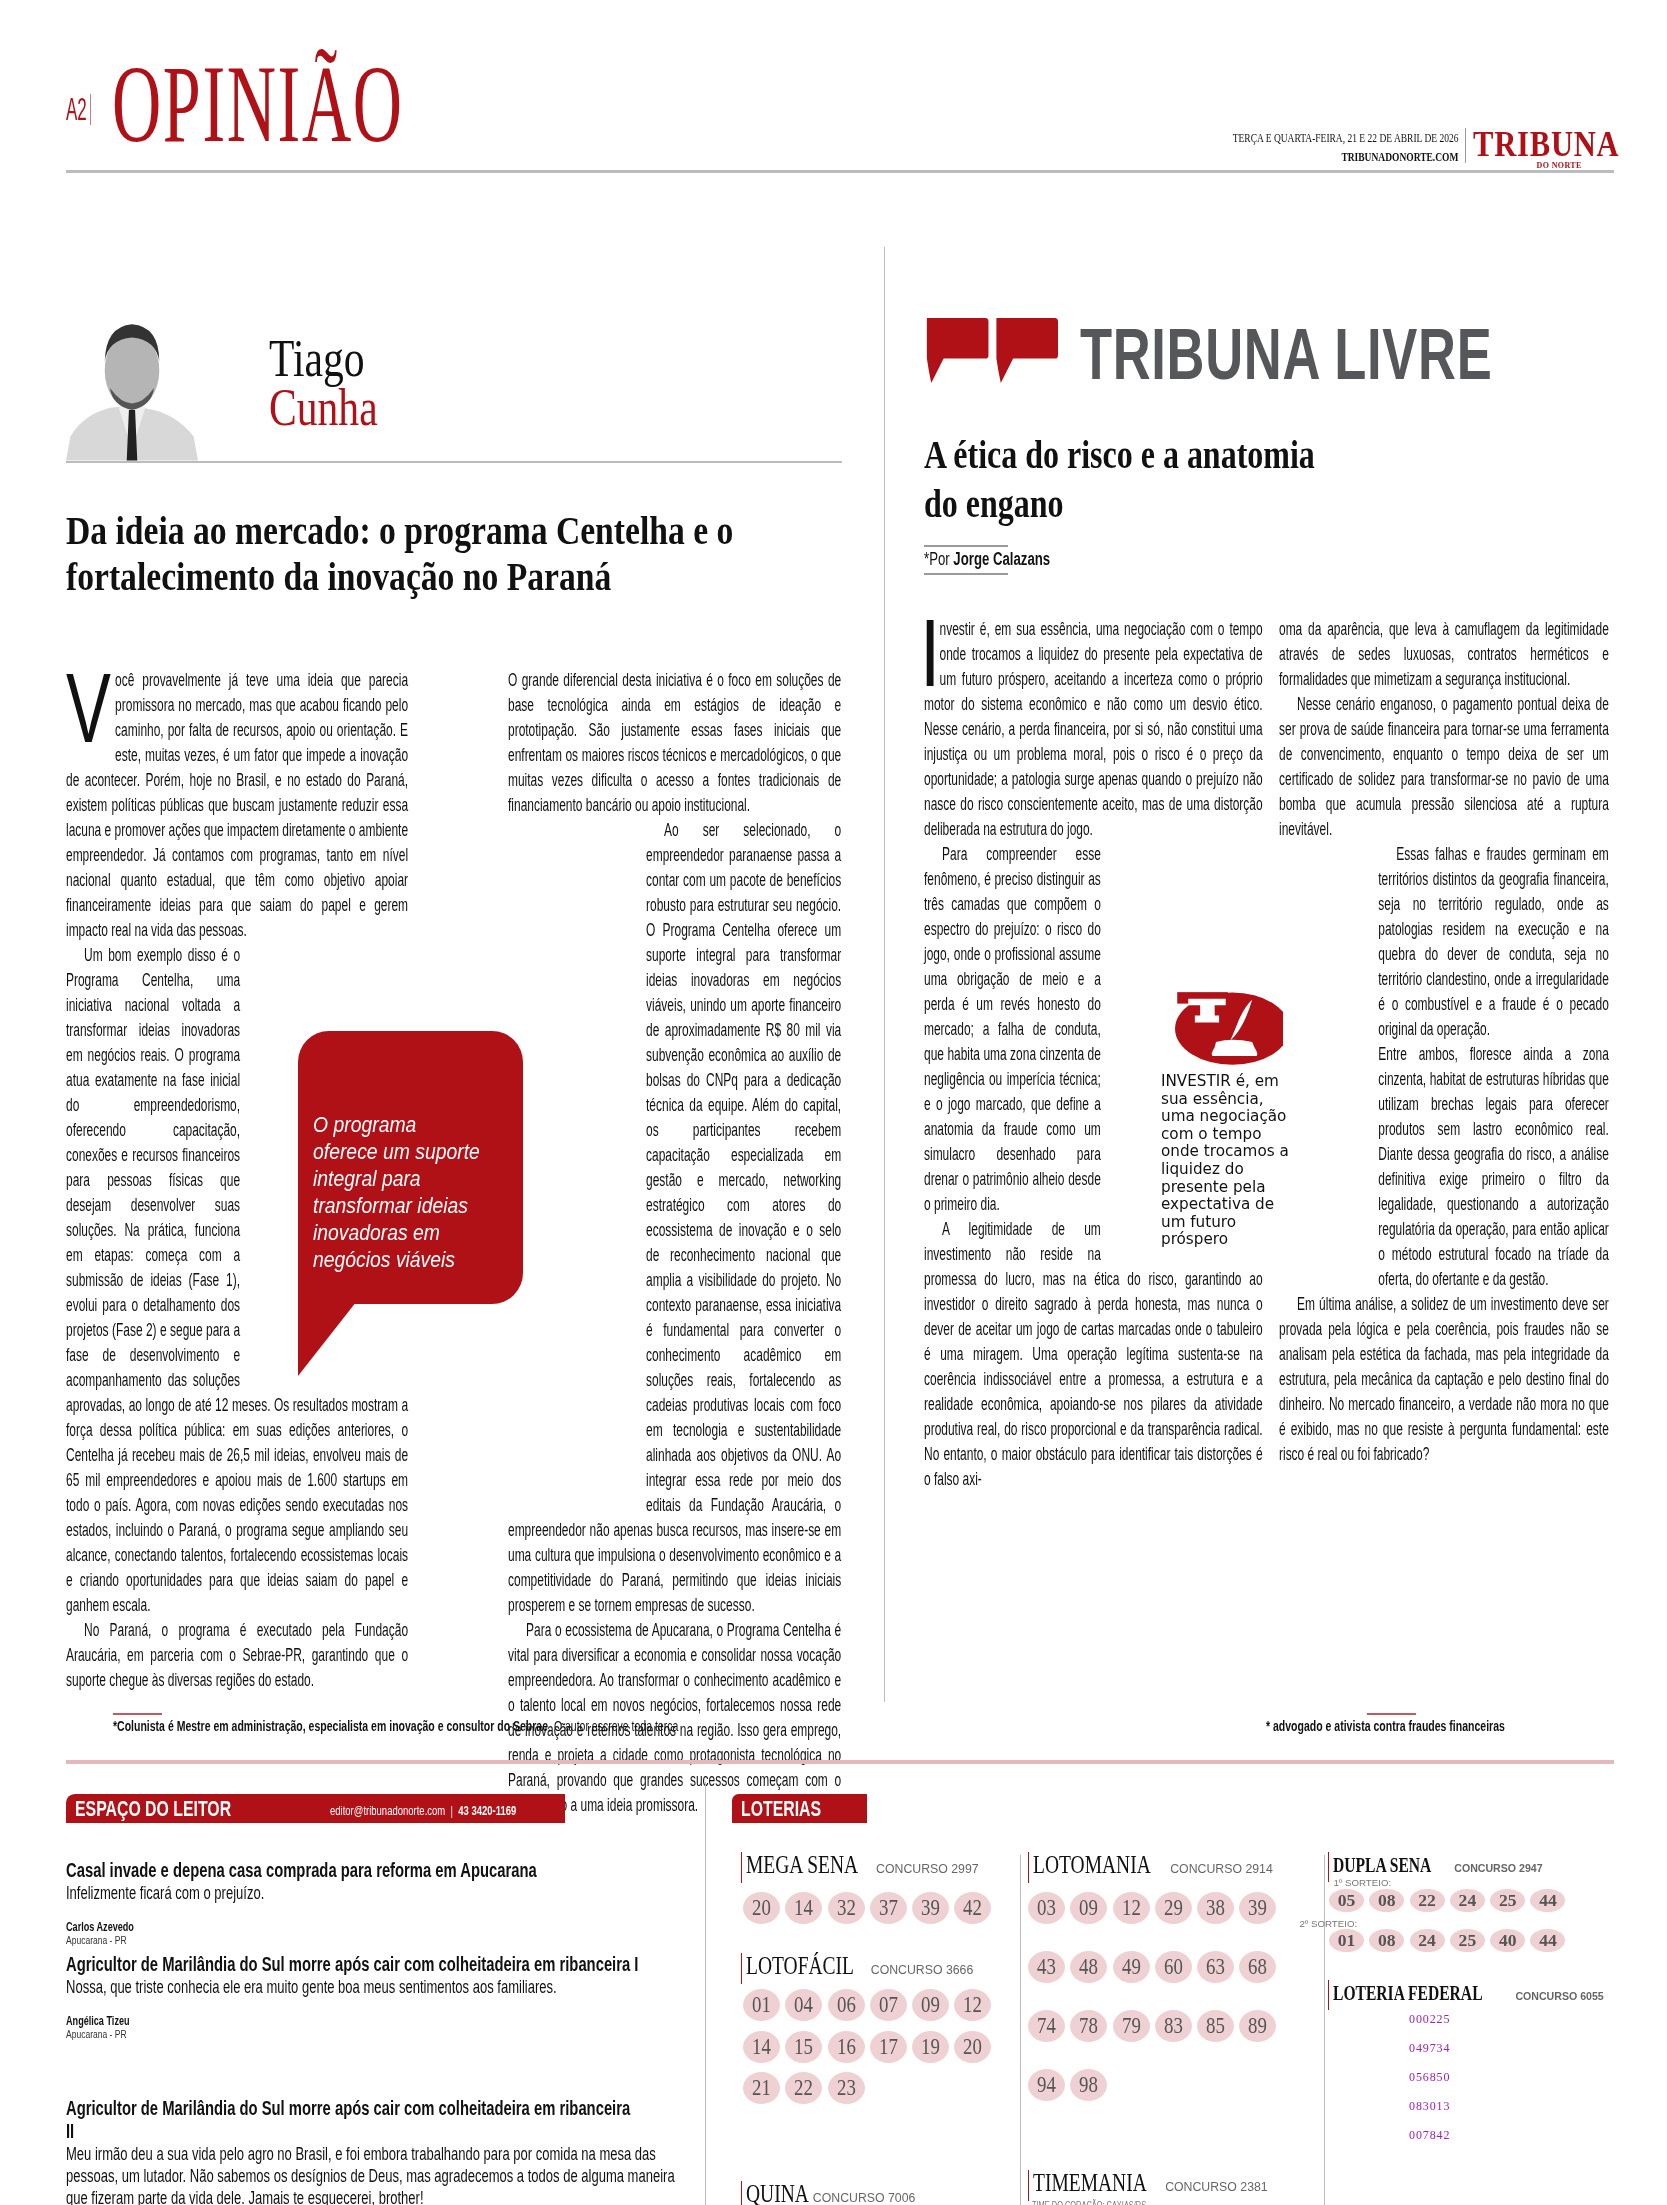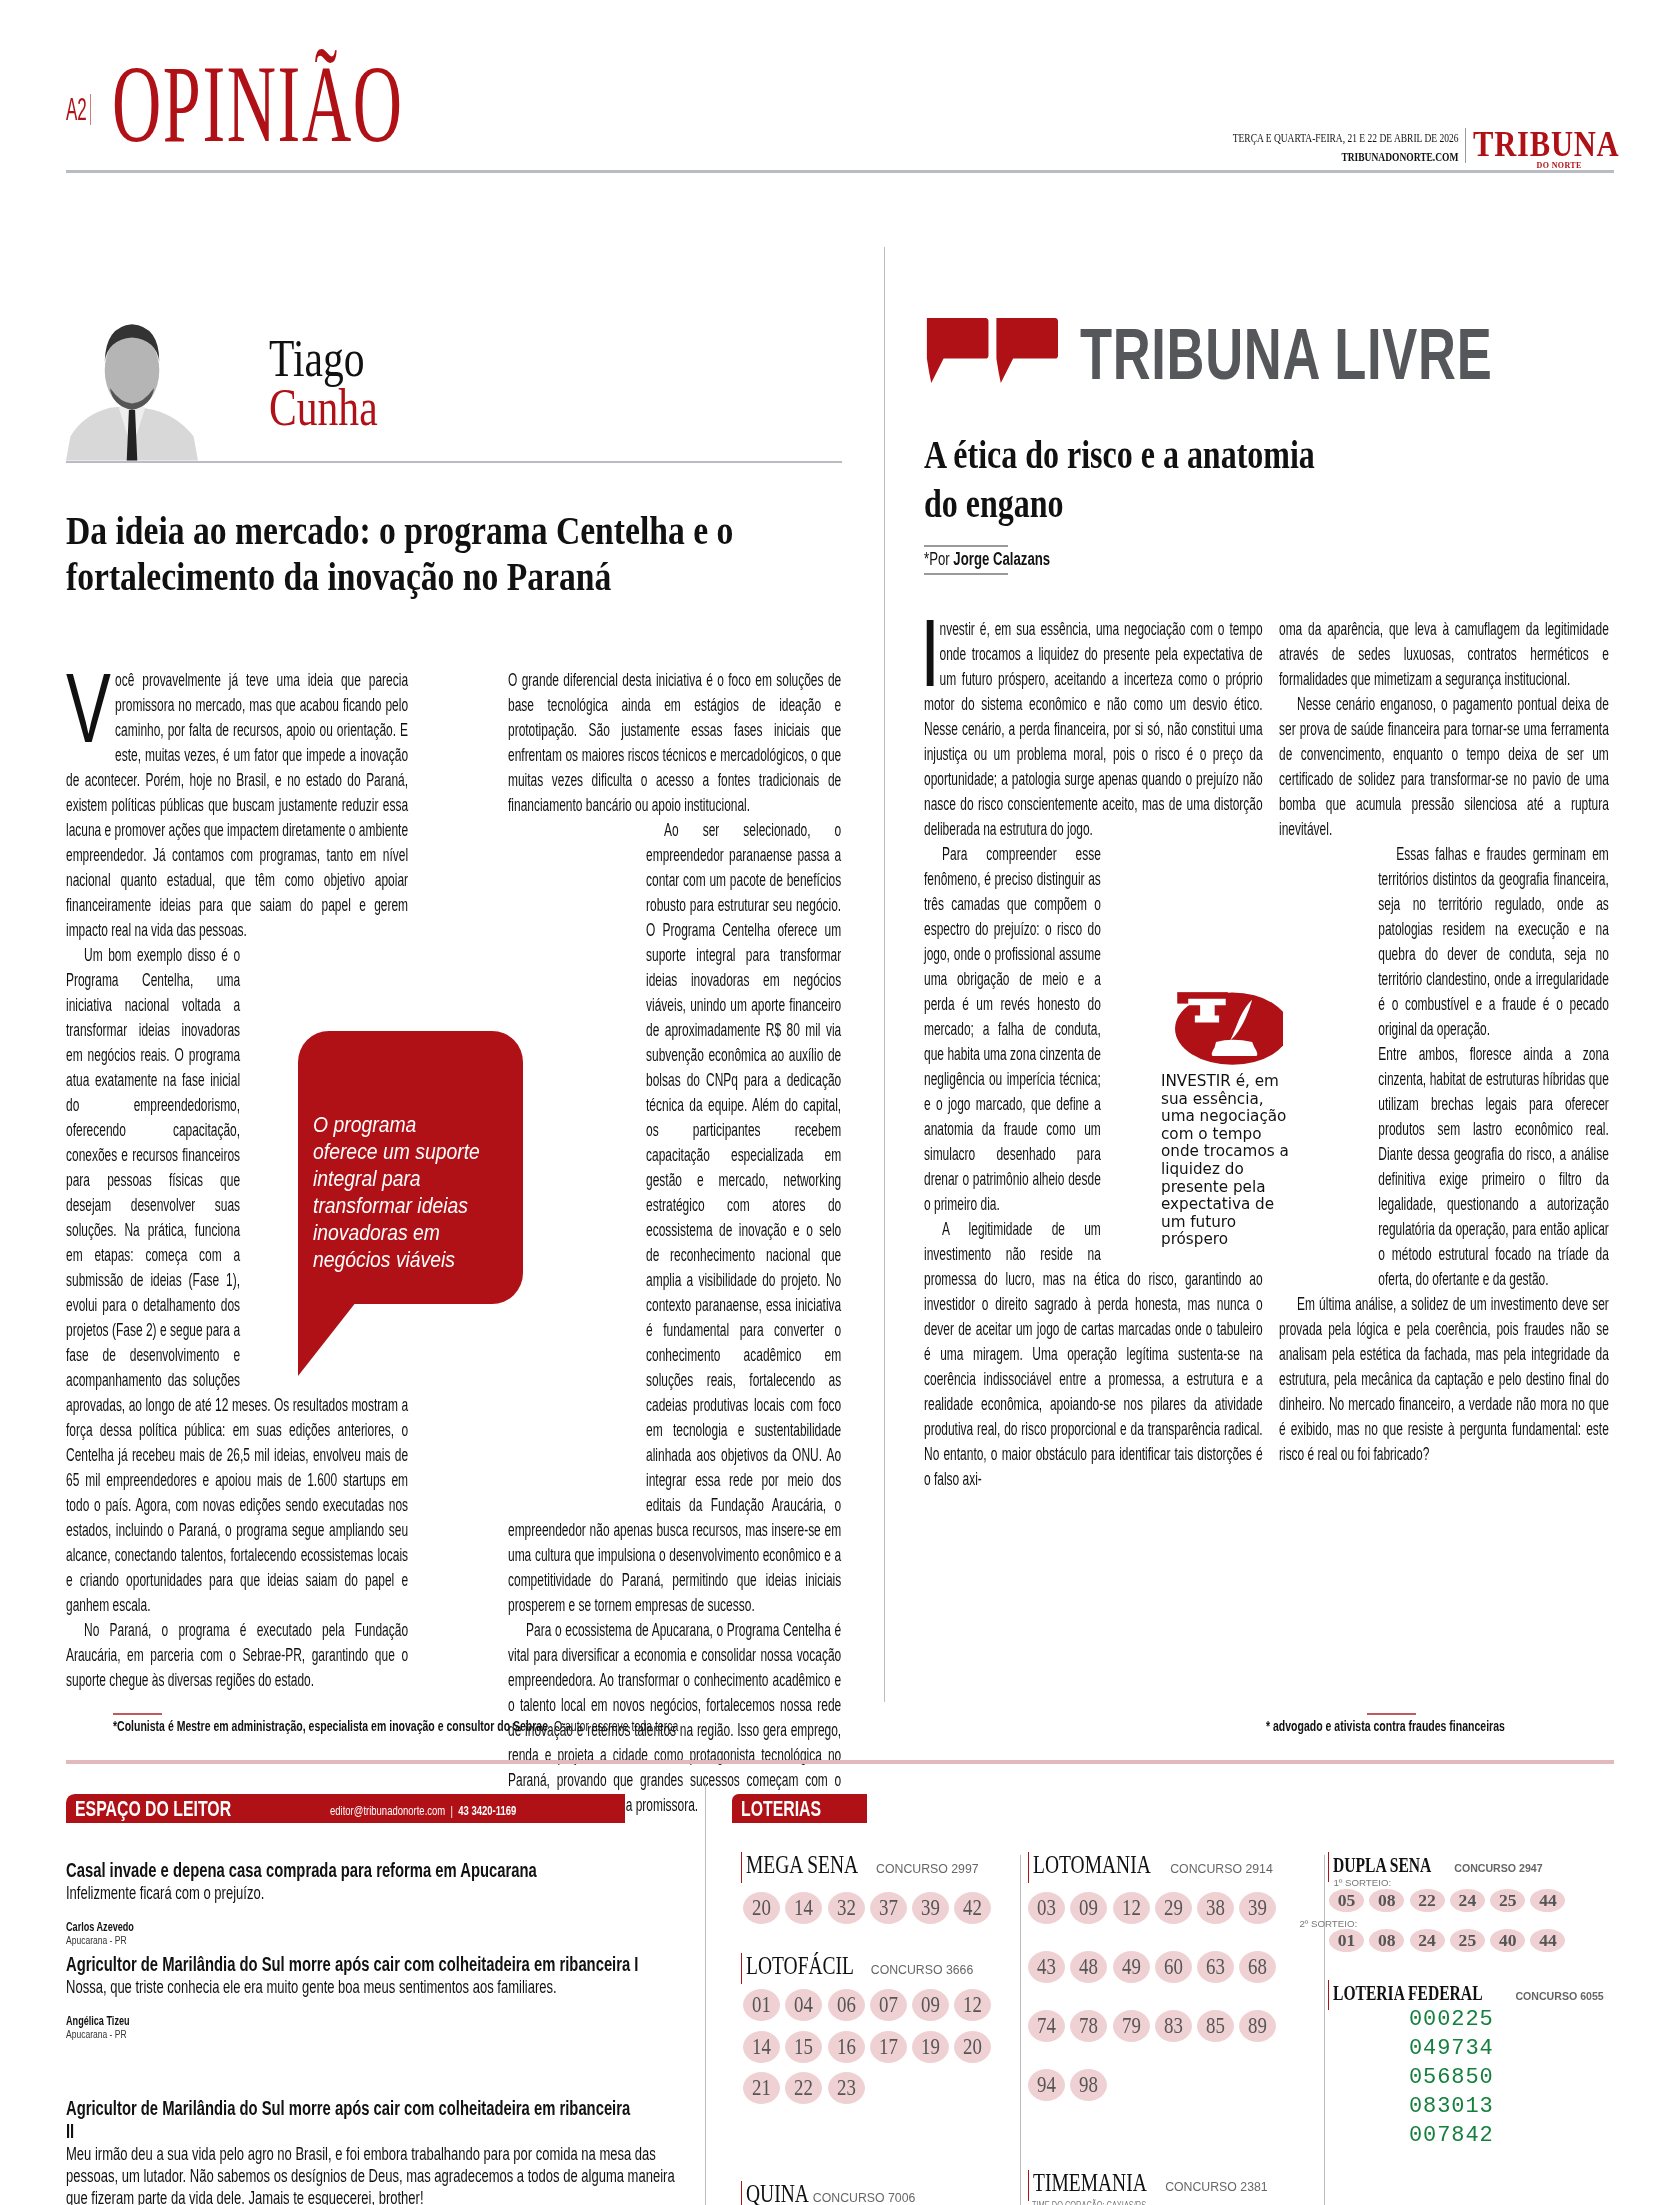--- a/index.html
+++ b/index.html
@@ -66,42 +66,42 @@
   #tl-footrule{left:1367px;top:1713px;width:49px;height:2.2px;background:#c05a5e}
   #tl-foot{left:1266px;top:1718px;font-size:14.6px;font-weight:bold;font-family:"Liberation Sans",sans-serif;white-space:nowrap;transform:scaleX(.72);transform-origin:left top}
 
   #sec-rule{left:66px;top:1760px;width:1548px;height:3.5px;background:#e4b9bc}
   #mid-vdiv{left:705px;top:1782px;width:1.3px;height:812px;background:#b9bcc0}
 
   
   .tag{background:#b01117;color:#fff;font-weight:bold;font-family:"Liberation Sans",sans-serif;border-radius:8.8px 0 0 0;display:flex;align-items:center;padding-left:8.8px}
   .tag span.lbl{display:inline-block;transform:scaleX(.72);transform-origin:left center;white-space:nowrap}
 
-  #leitor-tag{left:66px;top:1794px;width:559px;height:29px;font-size:22px}
+  #leitor-tag{left:66px;top:1794px;width:499px;height:29px;font-size:22px}
   #leitor-contact{left:330px;top:1803px;font-size:13.2px;color:#fff;white-space:nowrap;transform:scaleX(.72);transform-origin:left top;font-family:"Liberation Sans",sans-serif}
   #leitor-contact b{font-weight:bold}
 
   .letter{left:66px;width:772px;font-family:"Liberation Sans",sans-serif;transform:scaleX(.74);transform-origin:left top}
   .letter h3{font-size:20px;line-height:23px;font-weight:bold}
   .letter .msg{font-size:17.6px;line-height:22px}
   .letter .who{font-size:12.3px;font-weight:bold;margin-top:16px}
   .letter .loc{font-size:11.5px;color:#333}
 
   
   #lot-tag{left:732px;top:1794px;width:135px;height:29px;font-size:22px;border-radius:6.6px 0 0 0}
   .lot-head{font-family:"Liberation Serif",serif;font-size:25px;line-height:26.5px;white-space:nowrap;border-left:1.8px solid #b01117;padding-left:3.5px}
   .lot-head .nm{display:inline-block;transform:scaleX(.78);transform-origin:left bottom}
   .lot-head .cc{font-family:"Liberation Sans",sans-serif;font-size:12.3px;color:#666;margin-left:-13.2px}
   .balls{display:flex;flex-wrap:wrap;gap:5.3px}
   .ball{width:37px;height:32px;border-radius:50%;background:#efd1d3;display:flex;align-items:center;justify-content:center;font-family:"Liberation Serif",serif;font-size:23px;color:#555}
   .ball span{display:inline-block;transform:scaleX(.82)}
   .lotdiv{width:1.3px;background:#b9bcc0}
   .sort{font-family:"Liberation Sans",sans-serif;font-size:9.7px;color:#777;margin:1.8px 0 1.8px 4.4px}
   .dball{width:35px;height:23px;border-radius:50%;background:#efd1d3;display:flex;align-items:center;justify-content:center;font-family:"Liberation Serif",serif;font-weight:bold;font-size:17.6px;color:#555}
-  .fed{font-family:Liberation Mono, monospace;font-size:22px;color:#15803d;line-height:29px;letter-spacing:0.9px}
+  .fed{font-family:Liberation Serif, serif;font-size:12px;color:#a21caf;line-height:29px;letter-spacing:0.9px}
 </style>
 </head>
 <body>
 
 <div class="abs" id="hdr-page">A2</div>
 <div class="abs" id="hdr-title">OPINIÃO</div>
 <div class="abs" id="hdr-date">
   <span class="d1" style="transform:scaleX(.72);transform-origin:right top">TERÇA E QUARTA-FEIRA, 21 E 22 DE ABRIL DE 2026</span>
   <span class="d2" style="transform:scaleX(.72);transform-origin:right top">TRIBUNADONORTE.COM</span>
 </div>

